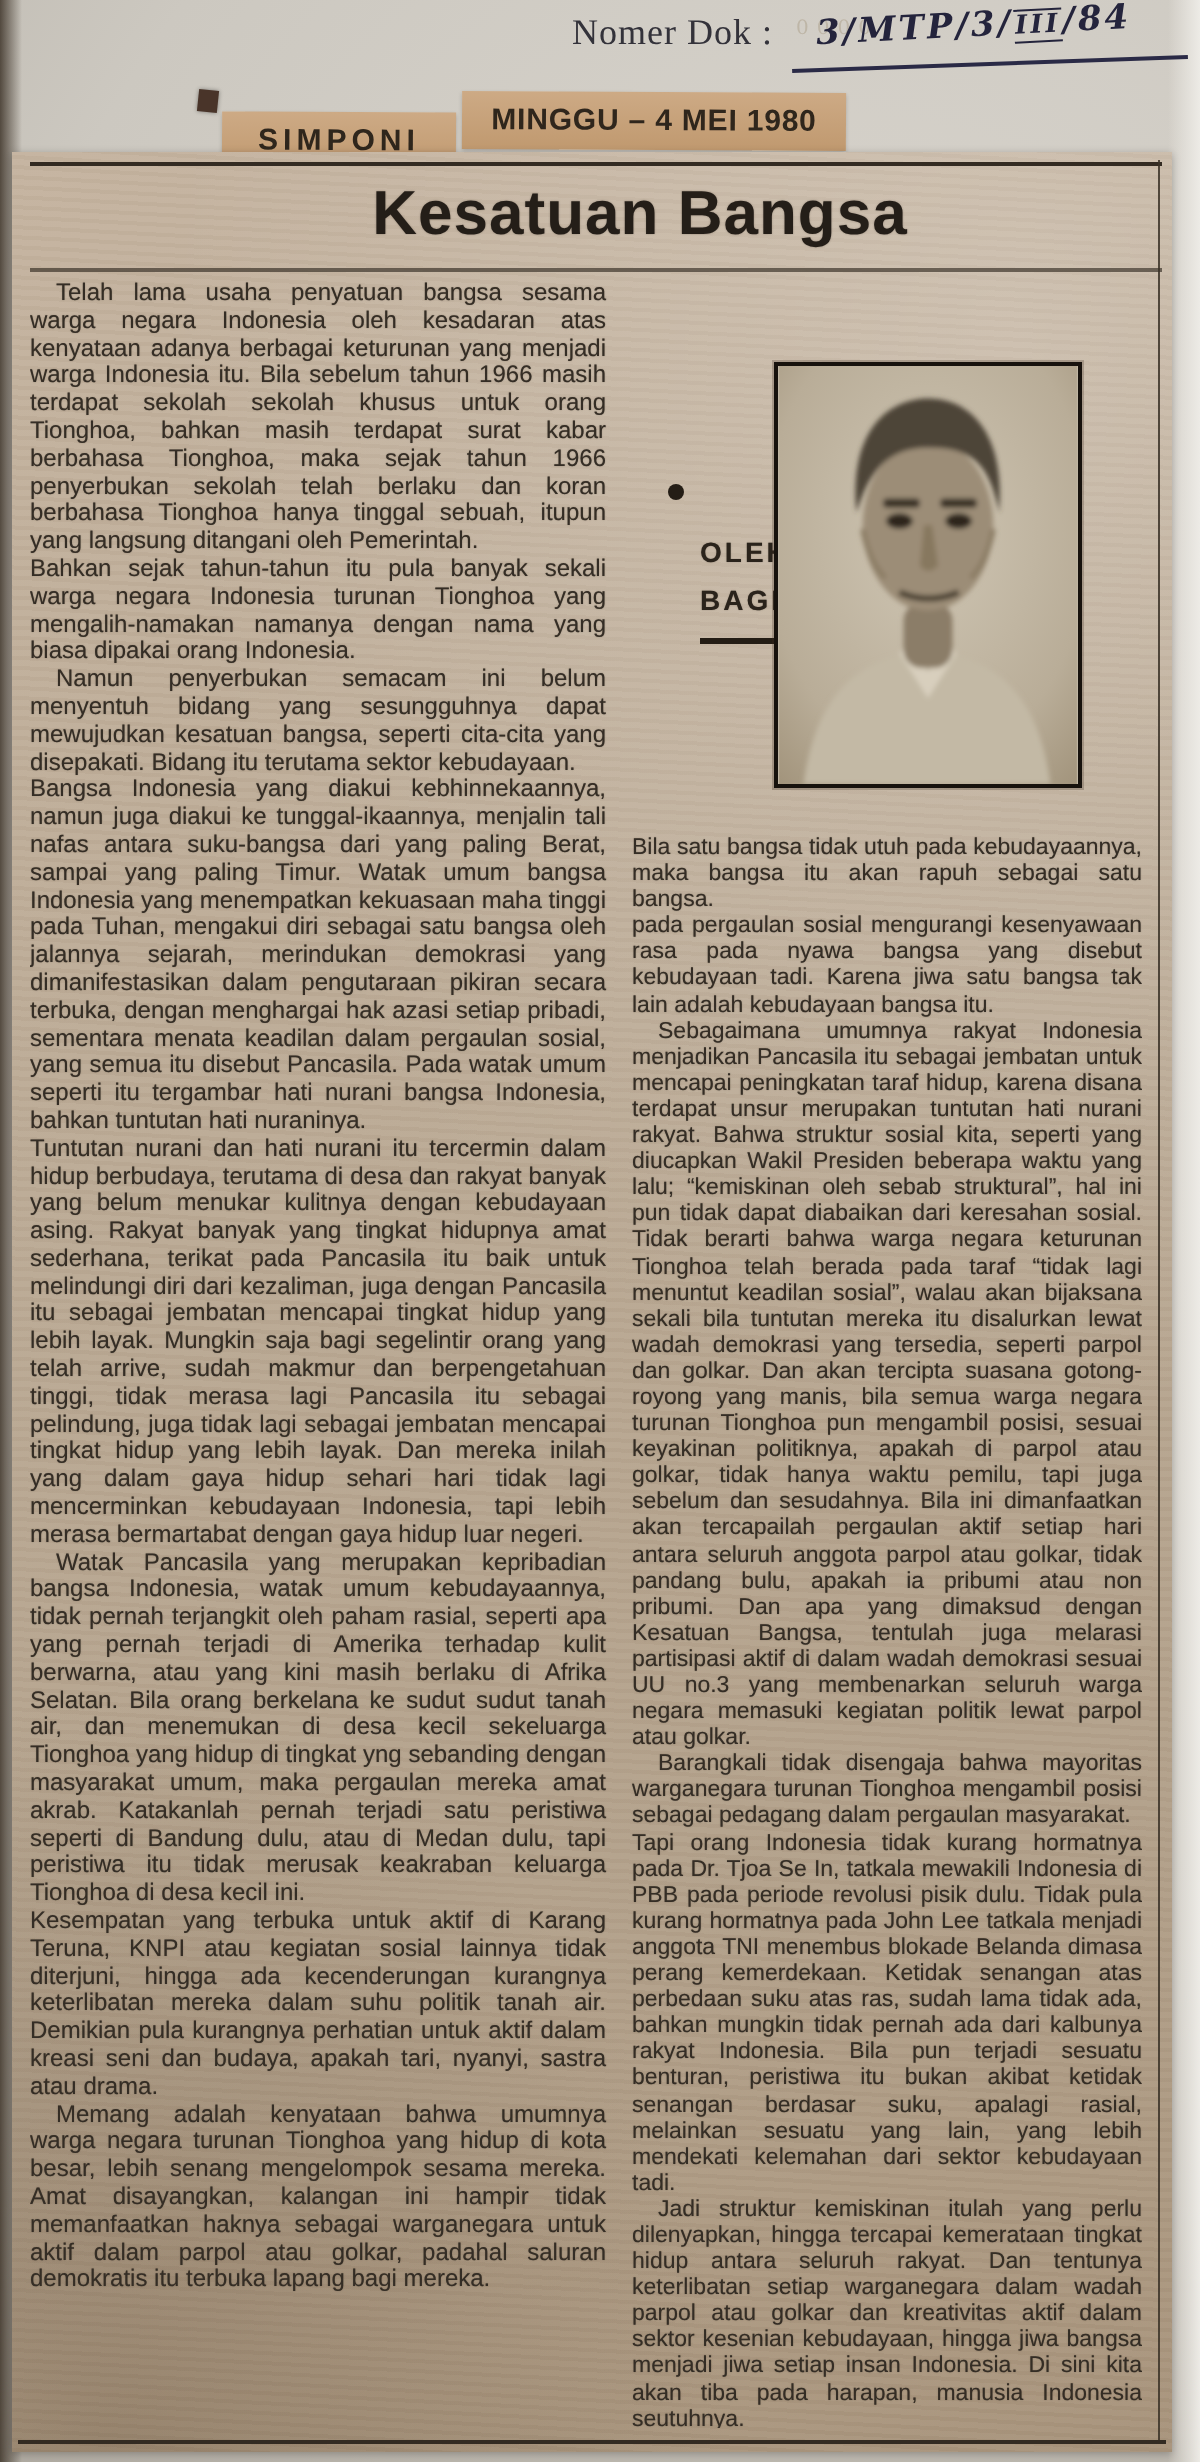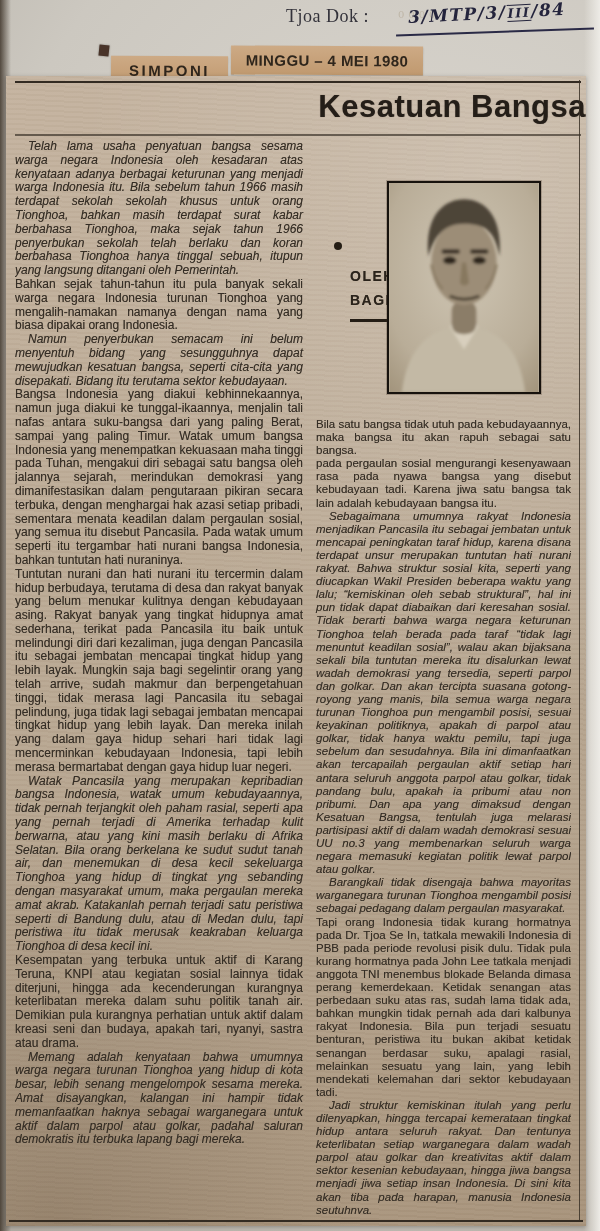--- a/index.html
+++ b/index.html
@@ -31,46 +31,46 @@
       radial-gradient(120% 80% at 85% 8%, rgba(255,255,255,.20), transparent 60%),
       radial-gradient(90% 55% at 8% 100%, rgba(60,40,20,.20), transparent 60%),
       repeating-linear-gradient(3deg, rgba(70,50,30,.03) 0 2px, rgba(255,255,255,.02) 2px 5px),
       linear-gradient(165deg,#c5b4a0 0%,#bcab96 40%,#b3a18b 75%,#a8947c 100%);
     box-shadow:0 1px 4px rgba(0,0,0,.25);}
   .rule{background:#332b22;}
   .rule-top{position:absolute;left:9px;right:5px;top:5px;height:2px;}
   .rule-under{position:absolute;left:9px;right:5px;top:58px;height:1.5px;opacity:.65;}
   .rule-bottom{position:absolute;left:3px;right:3px;bottom:4px;height:2.5px;}
   .v-rule{position:absolute;top:4px;bottom:4px;right:6px;width:1.5px;background:#3a3127;opacity:.85;}
-  .headline{margin:13px 0 0;text-align:right;font-size:31px;font-weight:600;letter-spacing:.5px;
+  .headline{margin:13px 0 0;text-align:center;font-size:31px;font-weight:600;letter-spacing:.5px;
     color:#241e18;text-shadow:0 0 1px rgba(40,30,20,.35);padding-left:48px;}
   .columns{position:absolute;top:64px;left:9px;right:15px;bottom:12px;display:flex;gap:13px;overflow:hidden;}
   .col-left{flex:none;width:288px;}
   .col-right{flex:1;position:relative;}
   .para{margin:0;text-align:justify;color:#342d25;text-shadow:0 0 .6px rgba(70,58,45,.55);}
   .col-left .para{font-size:12px;line-height:13.8px;}
   .col-right .para{font-size:11.5px;line-height:13.1px;}
-  .indent{text-indent:13px;font-style:italic;}
+  .indent{text-indent:13px;}
   
   .photo-row{position:relative;height:278px;}
   .byline-dot{position:absolute;left:18px;top:102px;width:8px;height:8px;border-radius:50%;background:#241d15;}
   .byline{position:absolute;left:2px;top:124px;font-weight:700;font-size:14px;line-height:24px;
     letter-spacing:1.5px;color:#2a231b;text-shadow:0 0 .6px rgba(50,40,30,.5);margin-left:32px;}
   .byline-underline{width:58px;height:3px;background:#241d15;margin-top:7px;}
   .photo-frame{position:absolute;top:41px;right:30px;width:150px;height:209px;
     border:2px solid #17120d;background:#bfb5a2;box-shadow:0 0 0 1px rgba(60,45,30,.25);}
   .photo-frame svg{display:block;width:100%;height:100%;}
 </style>
 </head>
 <body>
 
 <div class="page">
 
   <div class="nomer">
-    <span class="nomer-label">Tjoa Dok :</span>
+    <span class="nomer-label">Nomer Dok :</span>
     <span class="nomer-value">
       <span class="stamp">0000</span>
       <span class="ink"><span>3/MTP/3/</span><span class="roman">III</span><span>/84</span></span>
       <span class="ink-underline"></span>
     </span>
   </div>
   <div class="ink-mark"></div>
   <div class="strip strip-simponi">
     <span>SIMPONI</span>
   </div>

